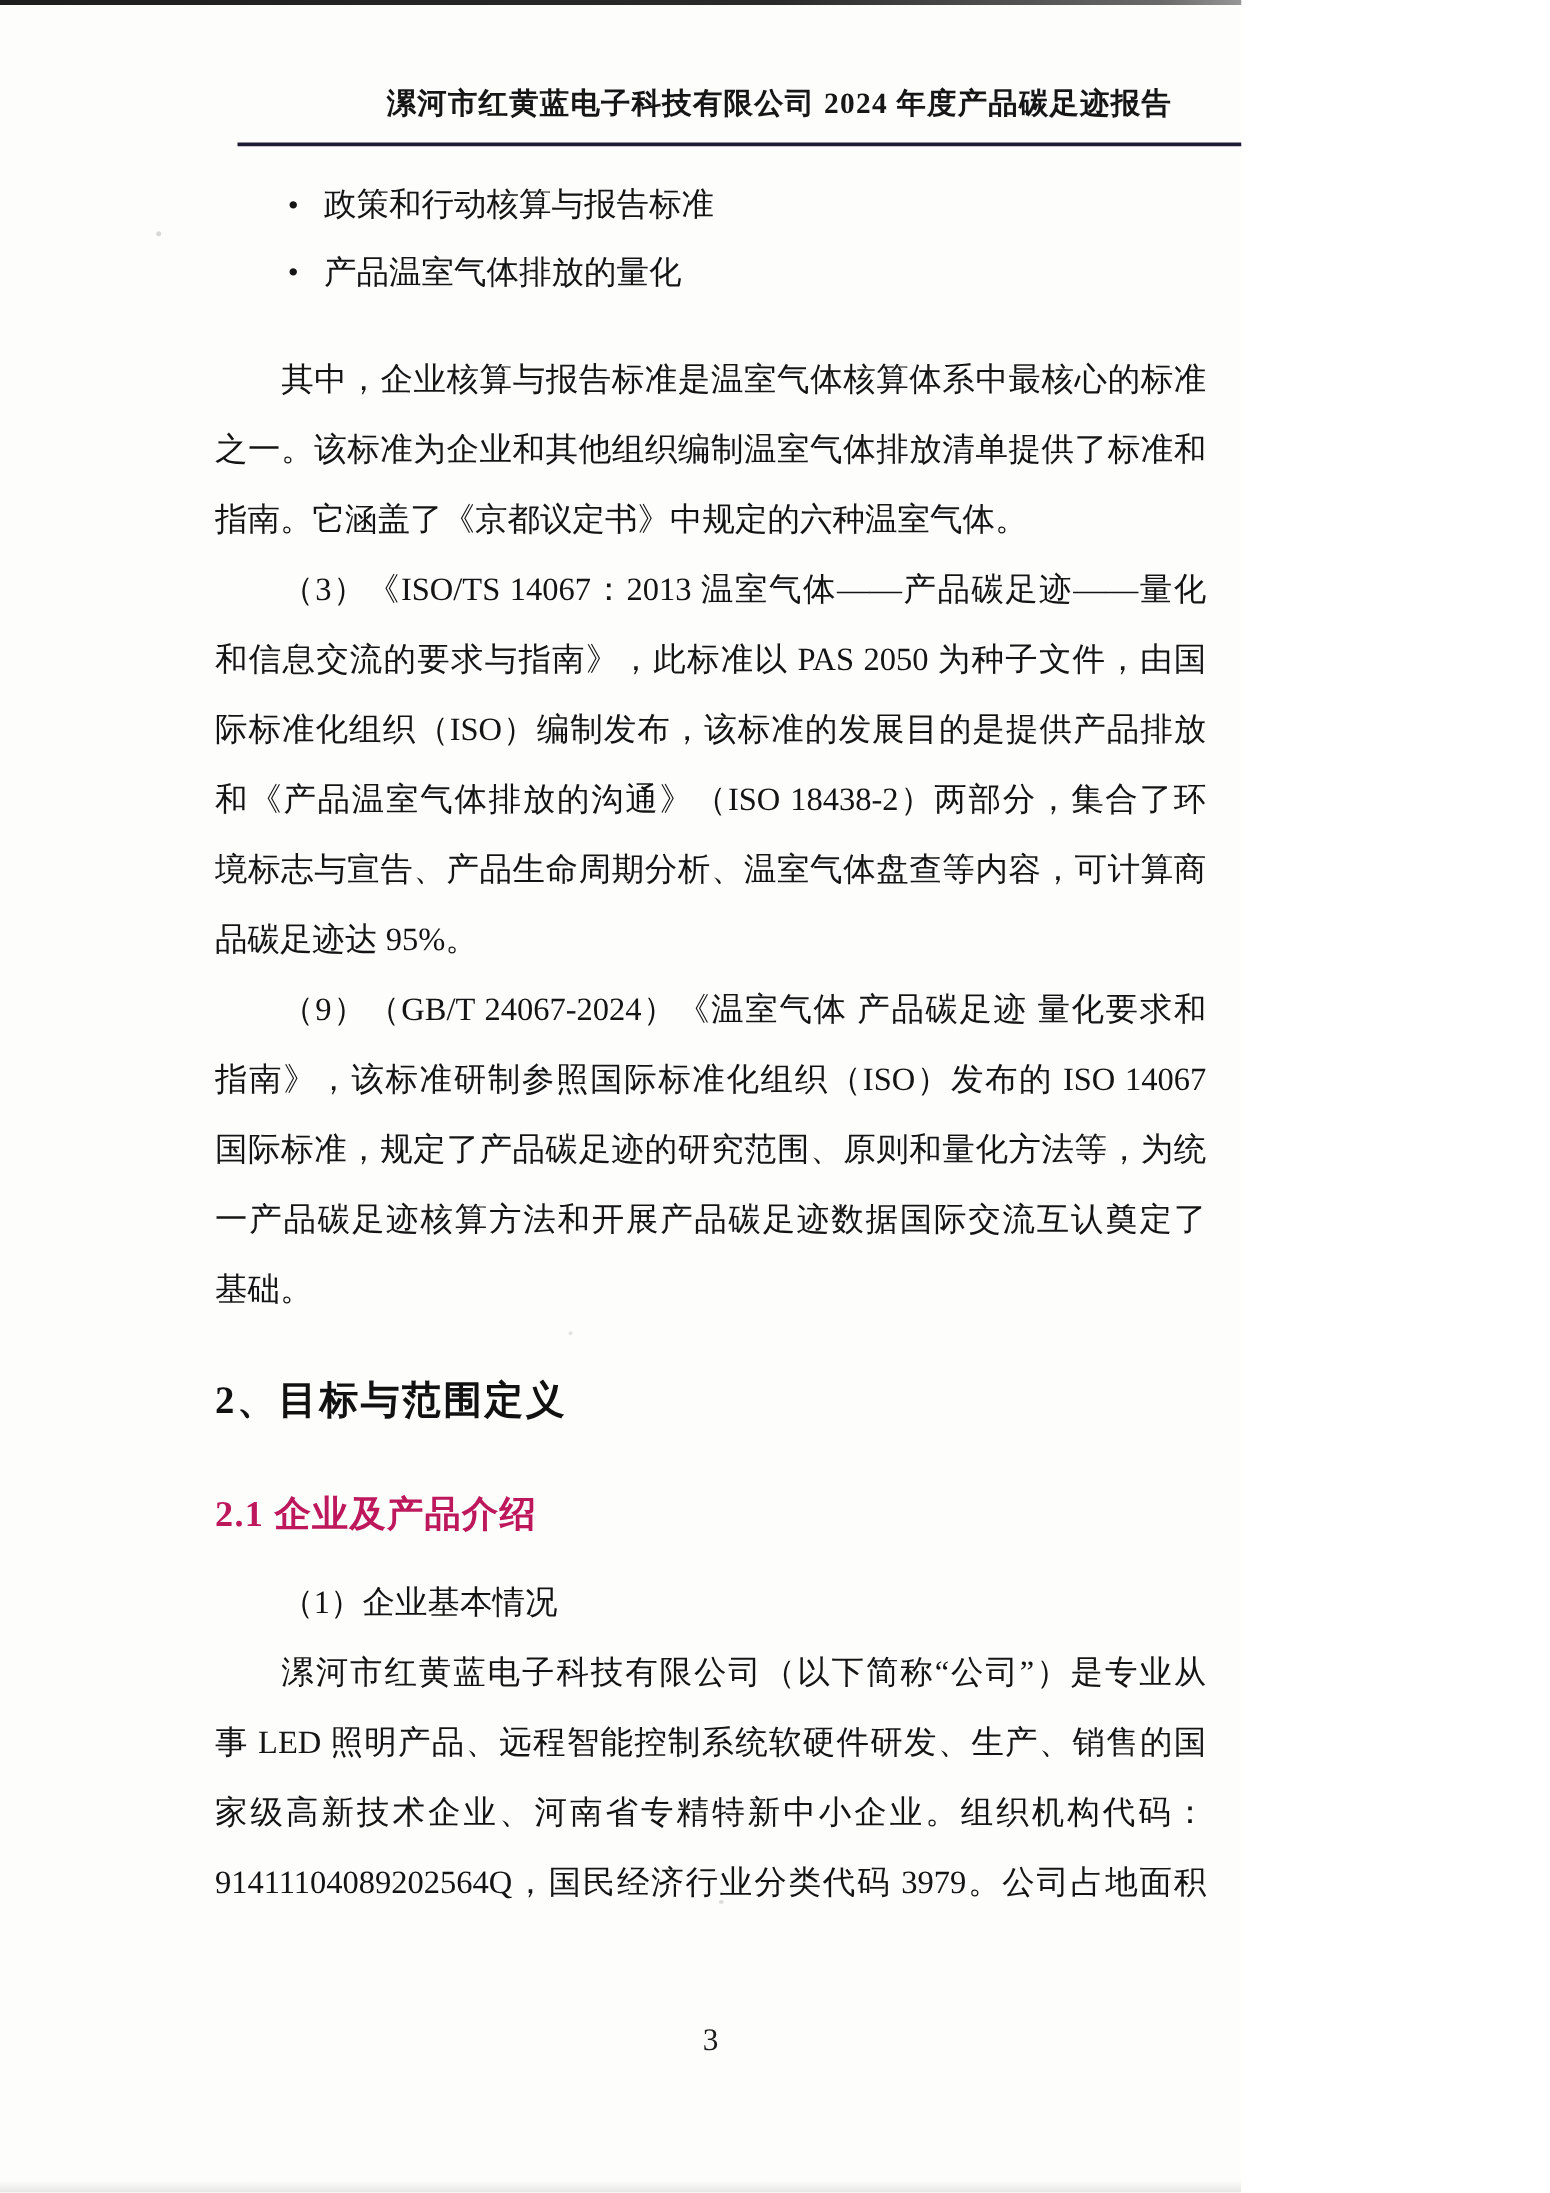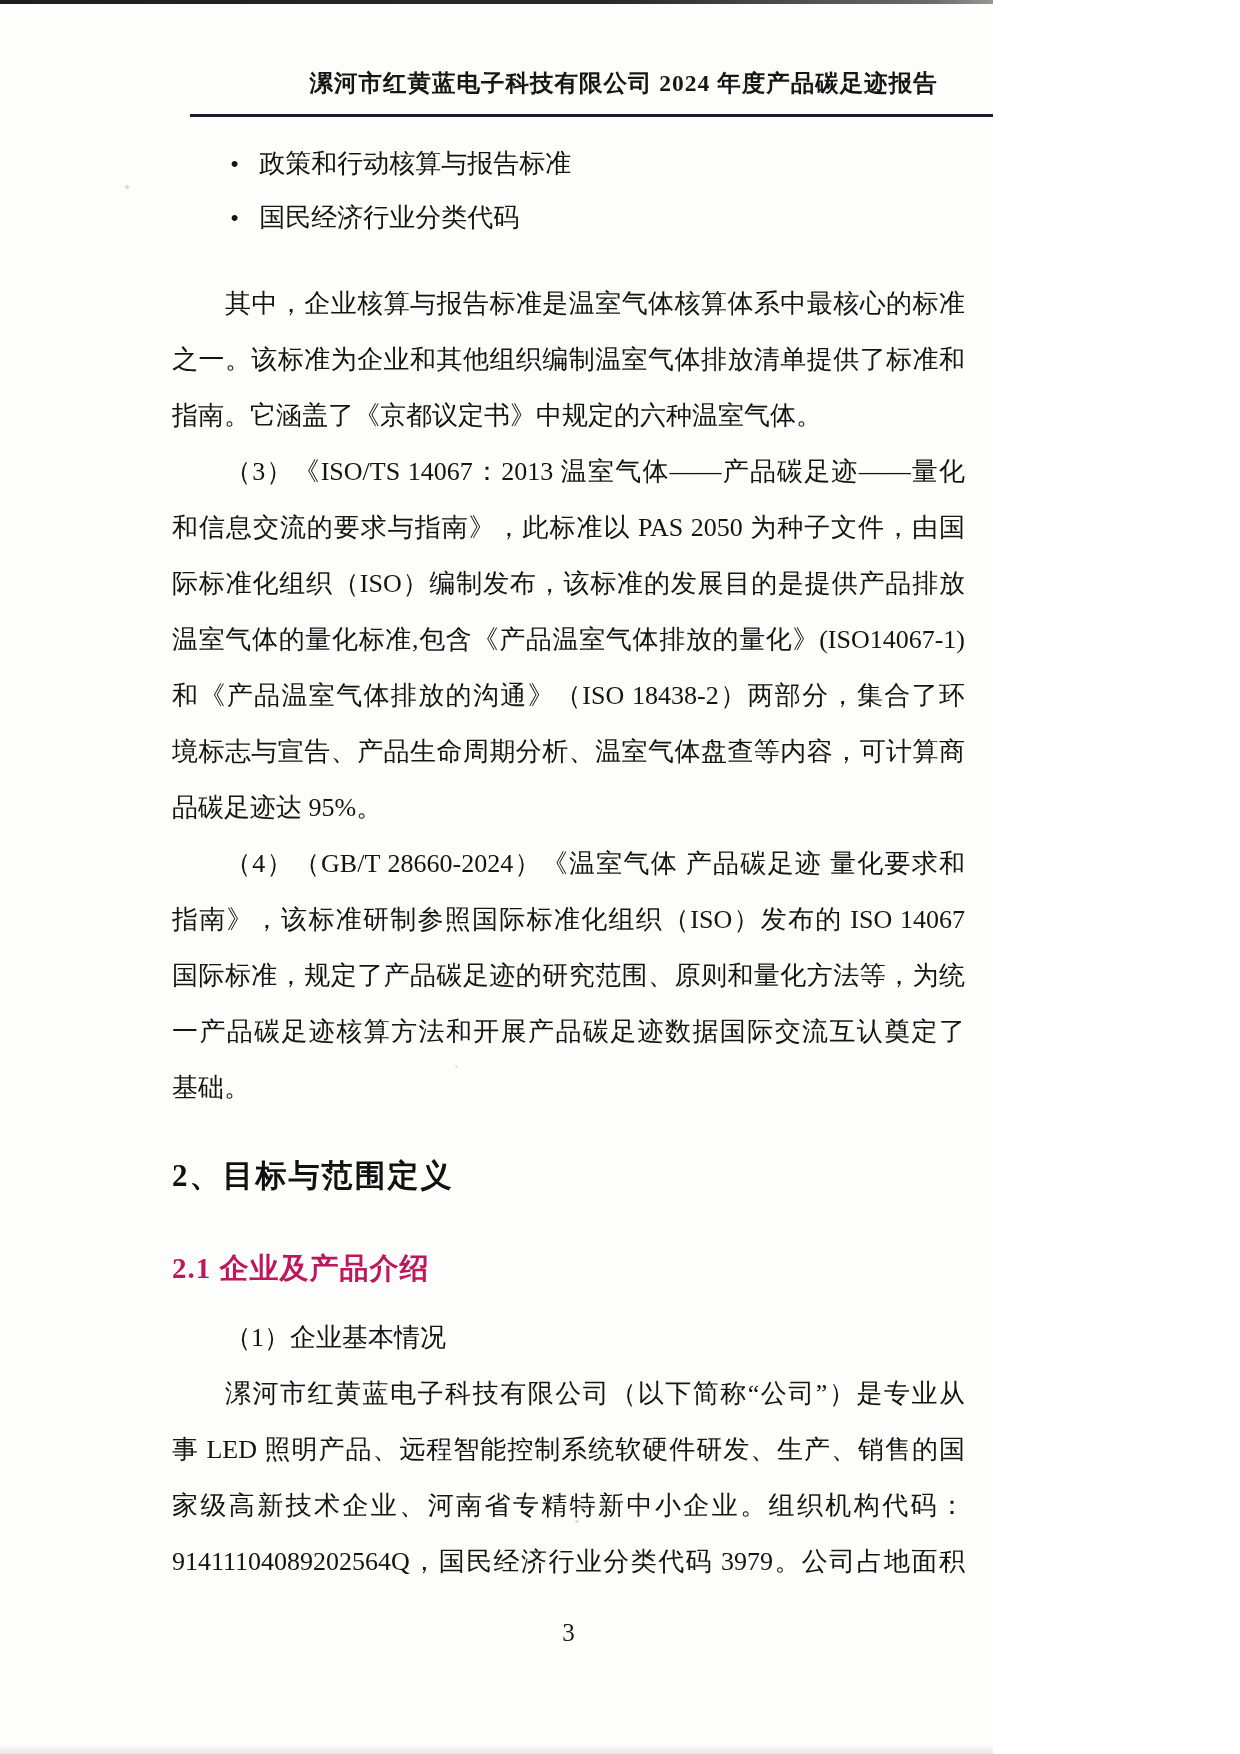--- a/index.html
+++ b/index.html
@@ -86,41 +86,40 @@
 
   <div class="header-title">漯河市红黄蓝电子科技有限公司 2024 年度产品碳足迹报告</div>
   <div class="header-rule"></div>
 
   <div class="content">
 
     <div class="bullet-row mt-b1">
       <span class="dot">•</span><span>政策和行动核算与报告标准</span>
     </div>
     <div class="bullet-row">
-      <span class="dot">•</span><span>国民经济行业分类代码</span>
+      <span class="dot">•</span><span>产品温室气体排放的量化</span>
     </div>
 
     <div>
       <div class="ln fill ind mt-pa">其中，企业核算与报告标准是温室气体核算体系中最核心的标准</div>
       <div class="ln fill">之一。该标准为企业和其他组织编制温室气体排放清单提供了标准和</div>
       <div class="ln">指南。它涵盖了《京都议定书》中规定的六种温室气体。</div>
     </div>
 
     <div>
       <div class="ln fill ind">（3）《ISO/TS 14067：2013 温室气体——产品碳足迹——量化</div>
       <div class="ln fill">和信息交流的要求与指南》，此标准以 PAS 2050 为种子文件，由国</div>
       <div class="ln fill">际标准化组织（ISO）编制发布，该标准的发展目的是提供产品排放</div>
-      <div class="ln fill">温室气体的量化标准,包含《产品温室气体排放的量化》(ISO14067-1)</div>
       <div class="ln fill">和《产品温室气体排放的沟通》（ISO 18438-2）两部分，集合了环</div>
       <div class="ln fill">境标志与宣告、产品生命周期分析、温室气体盘查等内容，可计算商</div>
       <div class="ln">品碳足迹达 95%。</div>
     </div>
 
     <div>
-      <div class="ln fill ind">（4）（GB/T 28660-2024）《温室气体 产品碳足迹 量化要求和</div>
+      <div class="ln fill ind">（9）（GB/T 24067-2024）《温室气体 产品碳足迹 量化要求和</div>
       <div class="ln fill">指南》，该标准研制参照国际标准化组织（ISO）发布的 ISO 14067</div>
       <div class="ln fill">国际标准，规定了产品碳足迹的研究范围、原则和量化方法等，为统</div>
       <div class="ln fill">一产品碳足迹核算方法和开展产品碳足迹数据国际交流互认奠定了</div>
       <div class="ln">基础。</div>
     </div>
 
     <div class="h2">2、目标与范围定义</div>
     <div class="h3">2.1 企业及产品介绍</div>
     <div class="list-item">（1）企业基本情况</div>
 

